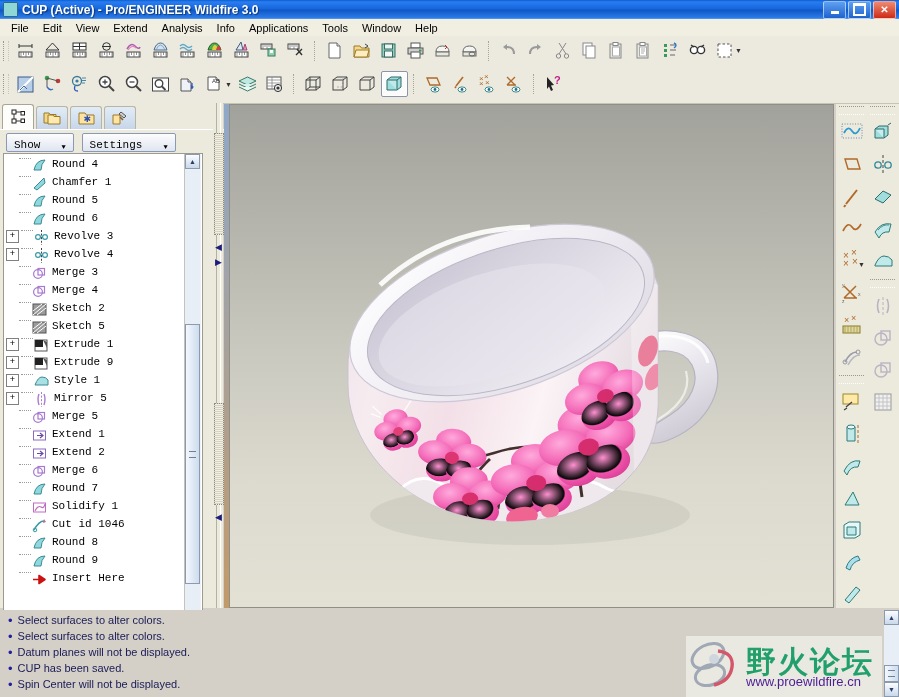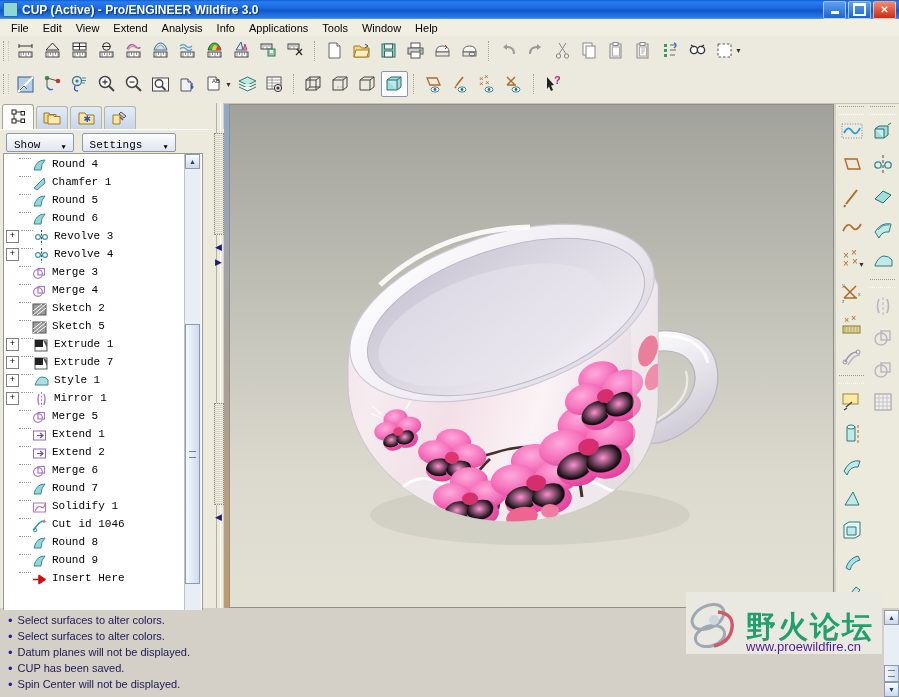--- a/index.html
+++ b/index.html
@@ -113,22 +113,22 @@
     border:1px solid transparent;border-radius:2px;position:relative;}
   .rcaret{position:absolute;right:1px;bottom:8px;font-size:7px;color:#333;}
 
   
   #msgarea{position:absolute;left:0;top:610px;width:884px;height:87px;background:#d4d0c8;
     padding:4px 0 0 6px;box-sizing:border-box;}
   .msg{display:flex;align-items:flex-start;height:16px;font-size:11px;color:#1a1a55;}
   .bullet{color:#2020a0;font-size:13px;line-height:11px;margin:1px 5px 0 2px;}
 
   
-  #watermark{position:absolute;left:686px;top:592px;width:196px;height:62px;
-    background:#e9e9e1;display:flex;align-items:flex-end;overflow:hidden;}
+  #watermark{position:absolute;left:686px;top:636px;width:196px;height:62px;
+    background:#e9e9e1;display:flex;align-items:center;overflow:hidden;}
   .wm-butterfly{width:56px;height:52px;position:relative;flex:none;margin-left:2px;}
   .wm-text{position:relative;margin-left:2px;}
   .wm-cn{font-size:30px;font-weight:bold;color:#22a06b;letter-spacing:2px;
     font-family:"DejaVu Sans",sans-serif;line-height:32px;}
   .wm-url{font-size:13px;color:#4c1d95;font-family:"Liberation Sans",sans-serif;
     margin-top:-4px;white-space:nowrap;}
 
   #msgscroll{position:absolute;left:884px;top:610px;width:15px;height:87px;background:#eef2f7;}
 </style>
 </head>
@@ -695,21 +695,21 @@
           <div class="trow">
             <div class="texp">+</div>
             <div class="tdash"></div>
             <span class="ticon">
               <svg width="15" height="15" viewBox="0 0 15 15">
                 <rect x="1" y="2" width="12" height="11" fill="#fff" stroke="#555"></rect>
                 <rect x="1" y="2" width="8" height="7" fill="#222"></rect>
                 <path d="M9 2l4 2v6" fill="#555"></path>
               </svg>
             </span>
-            <span class="tlabel">Extrude 7</span>
+            <span class="tlabel">Extrude 9</span>
           </div>
           <div class="trow">
             <div class="texp">+</div>
             <div class="tdash"></div>
             <span class="ticon">
               <svg width="15" height="15" viewBox="0 0 15 15">
                 <path d="M1 11q3-8 7-8t6 3v5H1z" fill="#a8e0e4" stroke="#3a8a94"></path>
               </svg>
             </span>
             <span class="tlabel">Style 1</span>
@@ -717,21 +717,21 @@
           <div class="trow">
             <div class="texp">+</div>
             <div class="tdash"></div>
             <span class="ticon">
               <svg width="15" height="15" viewBox="0 0 15 15">
                 <path d="M5 2q-2 5 0 11" fill="none" stroke="#a87ad0" stroke-width="1.4"></path>
                 <path d="M10 2q2 5 0 11" fill="none" stroke="#a87ad0" stroke-width="1.4"></path>
                 <path d="M7.5 0v15" stroke="#a87ad0" stroke-dasharray="2 1.6"></path>
               </svg>
             </span>
-            <span class="tlabel">Mirror 1</span>
+            <span class="tlabel">Mirror 5</span>
           </div>
           <div class="trow">
             <div class="texp-none"></div>
             <div class="tdash"></div>
             <span class="ticon">
               <svg width="15" height="15" viewBox="0 0 15 15">
                 <circle cx="6" cy="8" r="4.4" fill="none" stroke="#a87ad0" stroke-width="1.2"></circle>
                 <rect x="6" y="2.5" width="6.5" height="6.5" fill="none" stroke="#a87ad0" stroke-width="1.2"></rect>
               </svg>
             </span>

